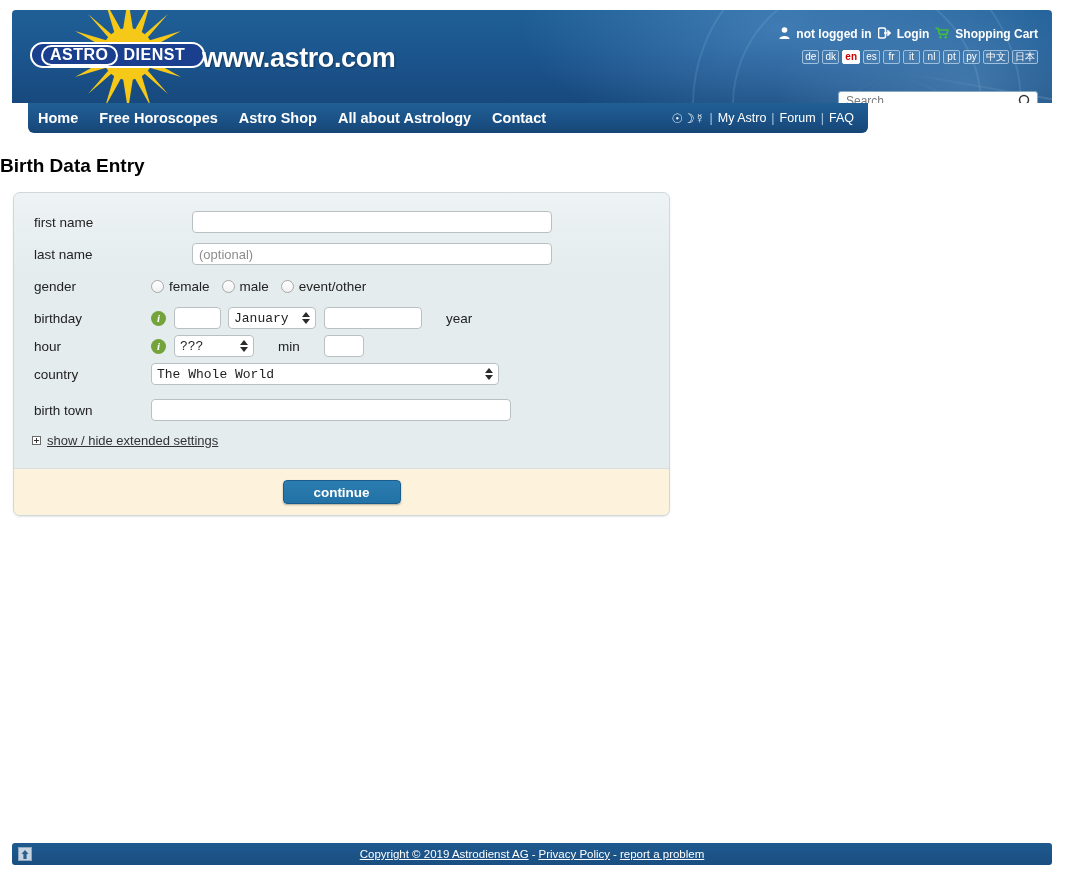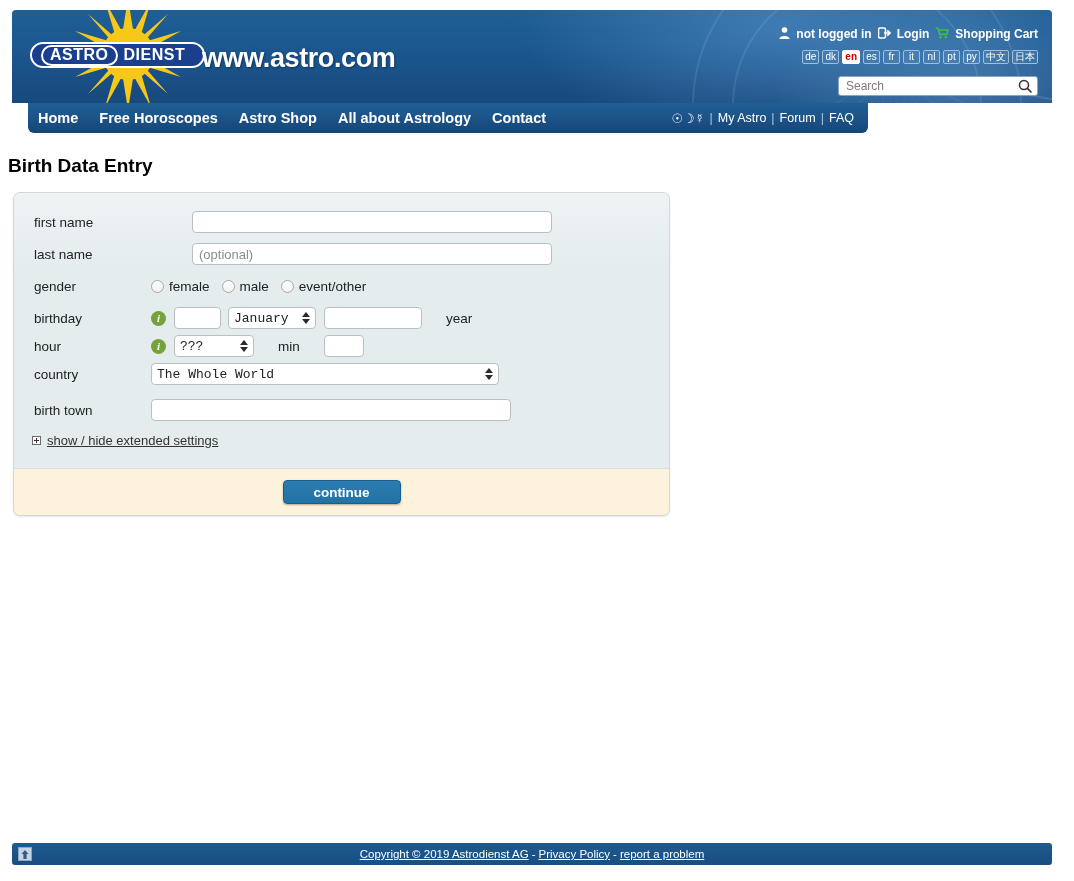--- a/index.html
+++ b/index.html
@@ -159,21 +159,21 @@
   .lang-btn.active {
     background: #ffffff;
     color: #cc0000;
     border-color: #ffffff;
     font-weight: bold;
   }
   .lang-btn.wide { min-width: 24px; }
 
   .search-box {
     position: absolute;
-    right: 14px; top: 66px;
+    right: 14px; top: 81px;
     width: 200px; height: 20px;
     background: #ffffff;
     border: 1px solid #8aa7c0;
     border-radius: 3px;
     display: flex; align-items: center;
   }
   .search-box input {
     border: 0; outline: 0;
     background: transparent;
     width: 172px;
@@ -184,21 +184,21 @@
   }
   .search-box input::placeholder { color: #7b7b7b; }
   .search-ico {
     width: 18px; display: flex; align-items: center; justify-content: center;
     cursor: pointer;
   }
 
   
   .page-title {
     position: absolute;
-    left: 8px; top: 155px;
+    left: 0; top: 155px;
     font-size: 19px;
     font-weight: bold;
     color: #000000;
   }
 
   
   .form-panel {
     position: absolute;
     left: 13px; top: 192px;
     width: 657px;

